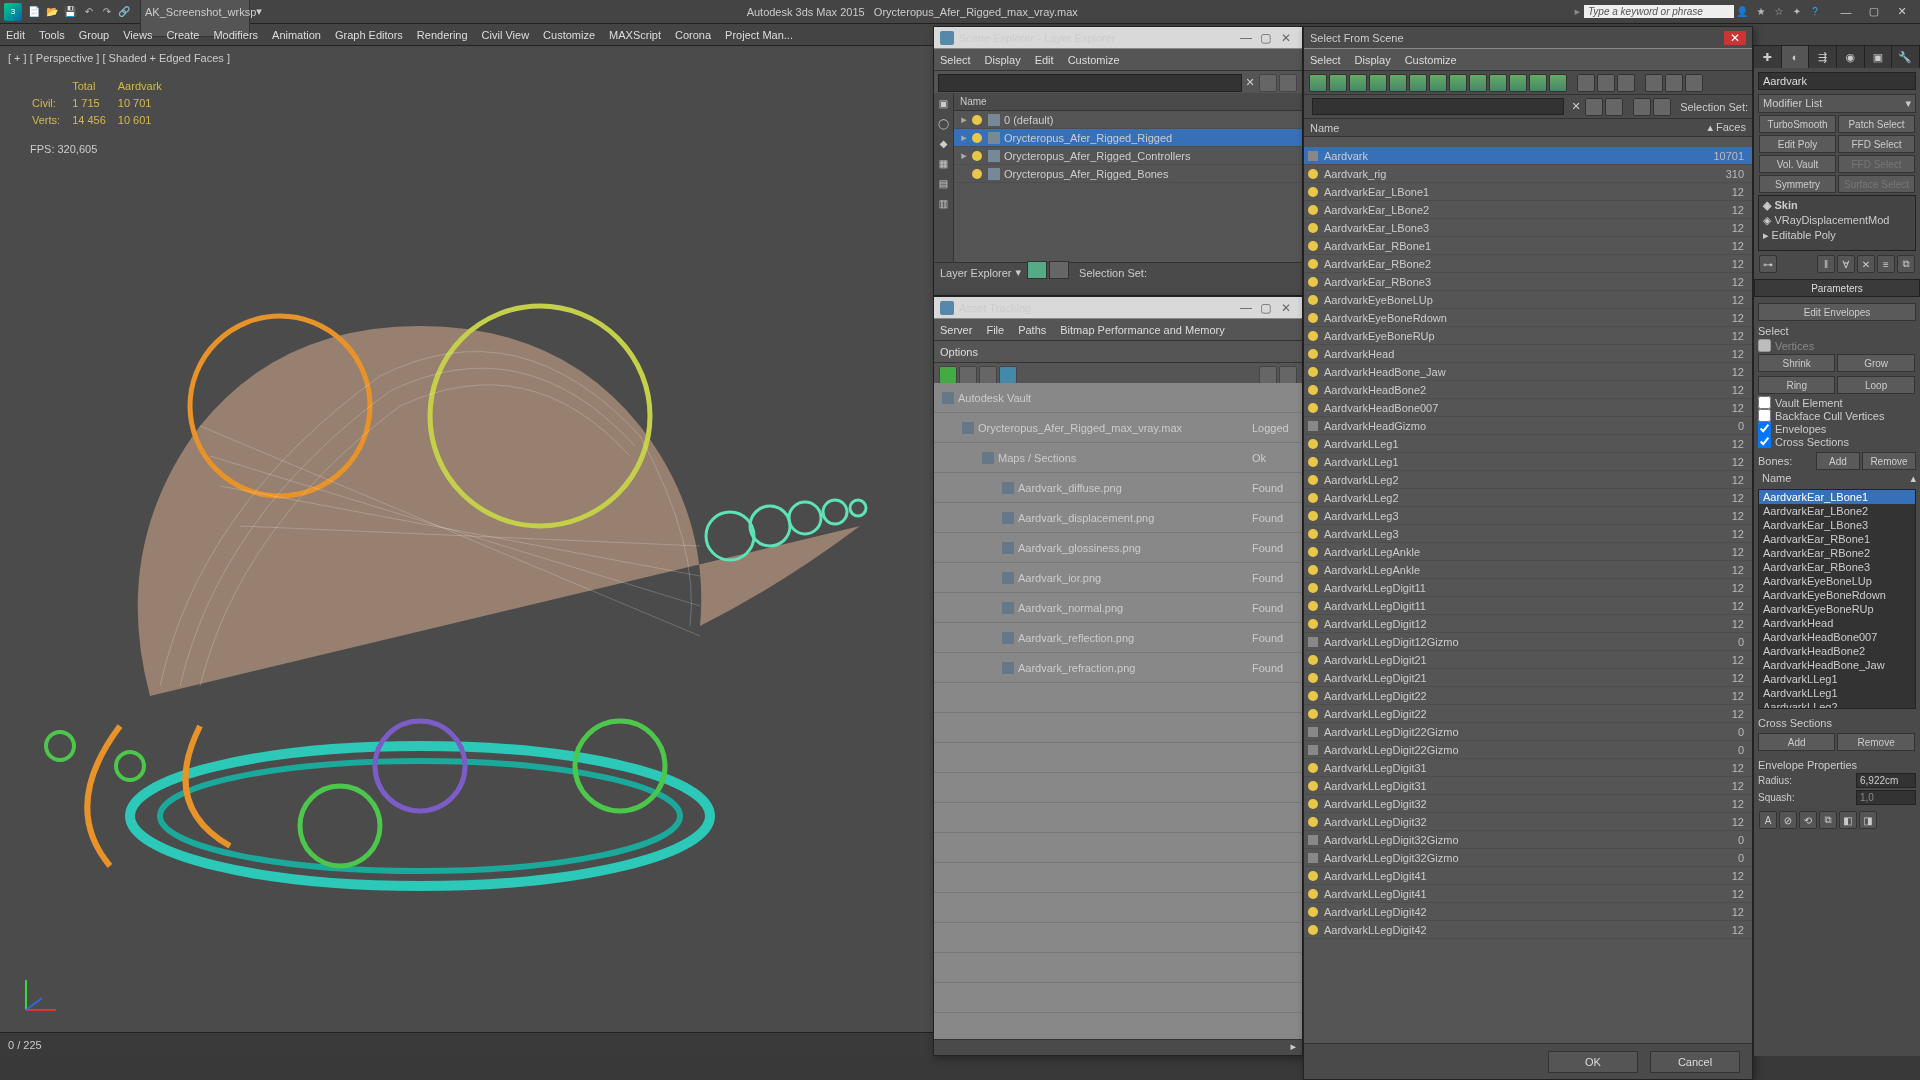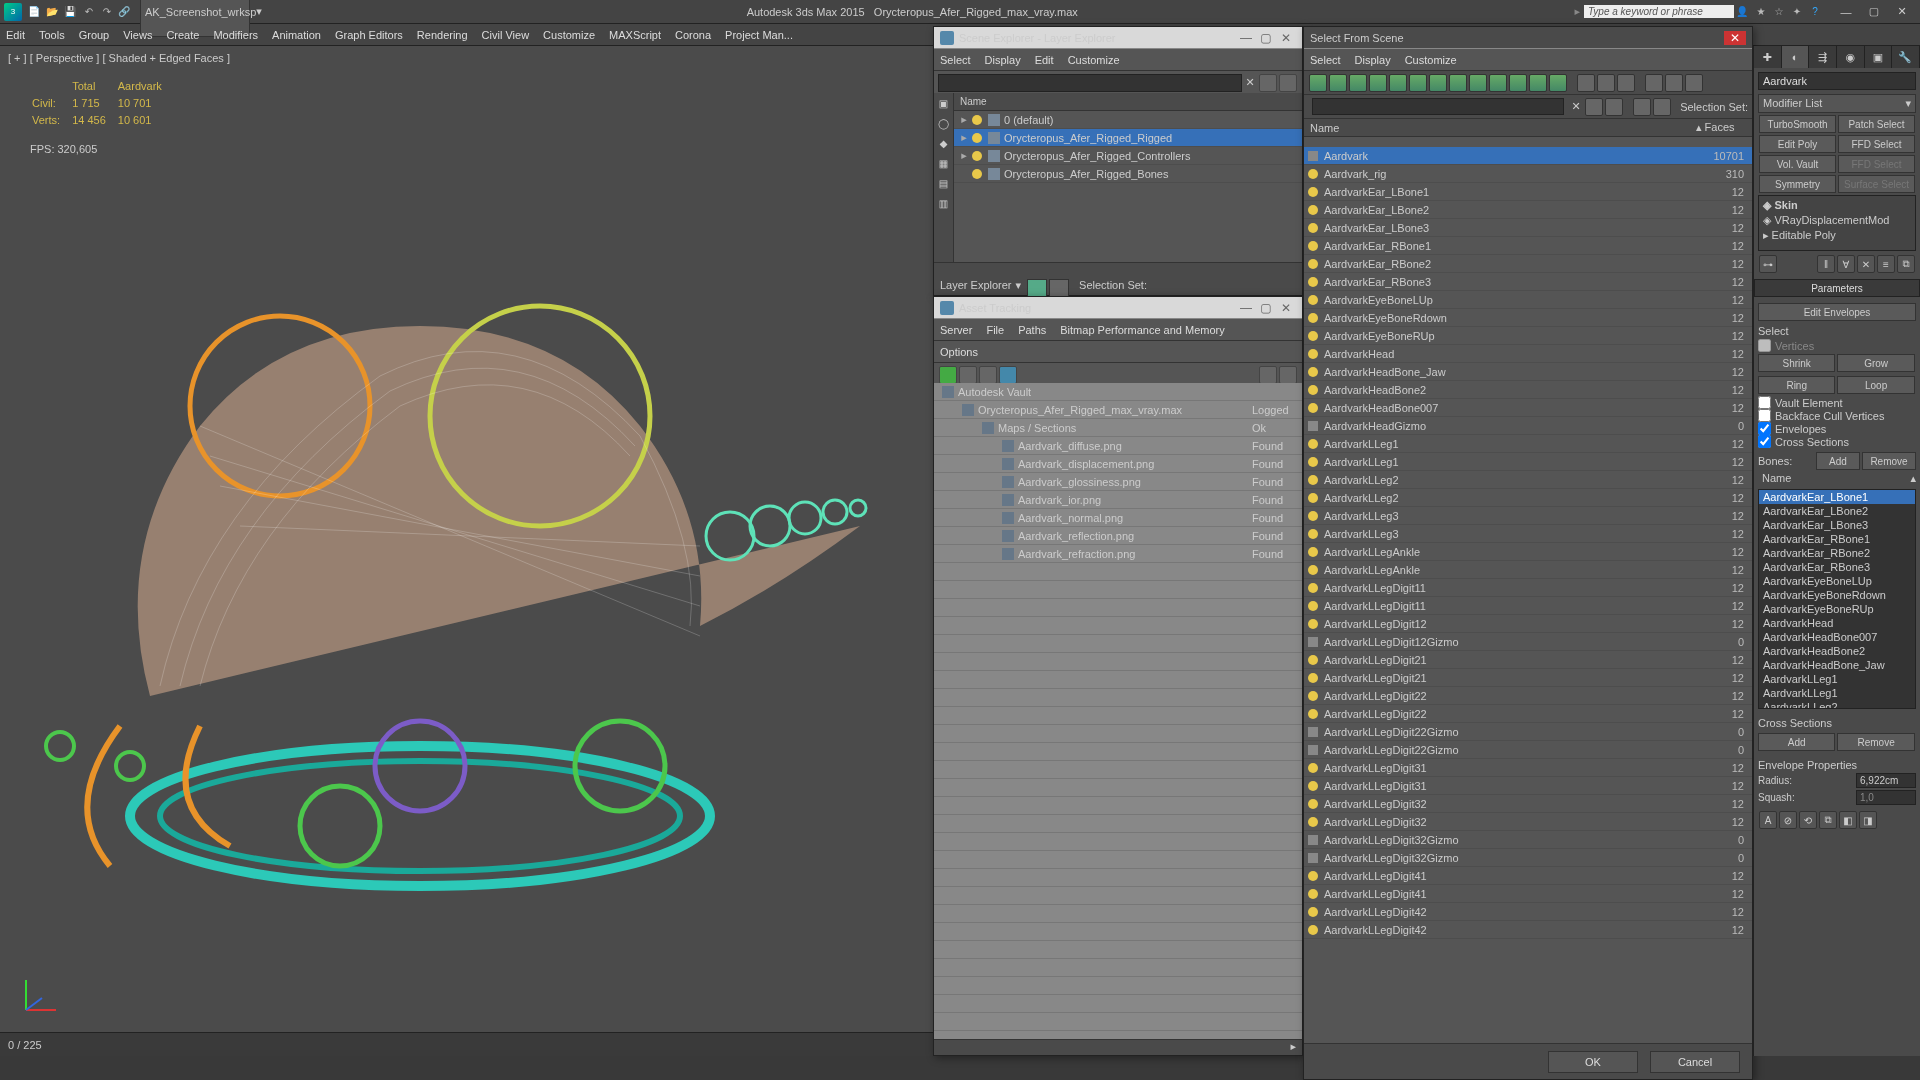--- a/index.html
+++ b/index.html
@@ -36,25 +36,25 @@
 .row .bulb{width:10px;height:10px;border-radius:50%;background:#e8c84a;margin-right:6px;flex-shrink:0}
 .row .cube{width:10px;height:10px;background:#888;margin-right:6px;flex-shrink:0}
 .row .tw{width:12px;text-align:center;color:#aaa;margin-right:2px;flex-shrink:0}
 .row .rname{flex:1;white-space:nowrap;overflow:hidden}
 .row .rval{width:42px;text-align:right;color:#bbb;padding-right:4px}
 
 #layerExp{left:933px;top:26px;width:370px;height:270px}
 #layerExp .sidebar{position:absolute;left:0;top:66px;width:20px;bottom:26px;background:#4a4a4a;border-right:1px solid #333}
 #layerExp .sidebar div{height:20px;display:flex;align-items:center;justify-content:center;font-size:10px}
 #layerExp .listwrap{position:absolute;left:20px;top:66px;right:0;bottom:26px;overflow:hidden;background:#555}
-#layerExp .footer{position:absolute;left:0;bottom:0;right:0;height:26px;background:#4a4a4a;display:flex;align-items:flex-start;padding:16px 6px;font-size:10px;border-top:1px solid #333}
+#layerExp .footer{position:absolute;left:0;bottom:0;right:0;height:26px;background:#4a4a4a;display:flex;align-items:flex-end;padding:16px 6px;font-size:10px;border-top:1px solid #333}
 
 #assetTrk{left:933px;top:296px;width:370px;height:760px}
 #assetTrk .alist{position:absolute;left:0;top:86px;right:0;bottom:16px;background:#666;overflow:hidden}
-#assetTrk .arow{height:18px;display:flex;align-items:center;font-size:11px;color:#222;background:#888;border-bottom:1px solid #777}
+#assetTrk .arow{height:30px;display:flex;align-items:center;font-size:11px;color:#222;background:#888;border-bottom:1px solid #777}
 #assetTrk .arow.d0{padding-left:8px}
 #assetTrk .arow.d1{padding-left:28px}
 #assetTrk .arow.d2{padding-left:48px}
 #assetTrk .arow.d3{padding-left:68px}
 #assetTrk .arow .aname{flex:1}
 #assetTrk .arow .astat{width:54px;text-align:left;padding-left:4px}
 #assetTrk .ahead{height:18px;background:#5a5a5a;display:flex;align-items:center;font-size:11px;color:#ddd;border-bottom:1px solid #333}
 
 #selScene{left:1303px;top:26px;width:450px;height:1054px}
 #selScene .ptitle{background:#c33;color:#fff}
@@ -424,21 +424,21 @@
   <div style="width:16px;text-align:center">✕</div>
   <div class="ic g"></div>
       <div class="ic g"></div>
   <div style="width:8px"></div>
   <div class="ic g"></div>
       <div class="ic g"></div>
   <span style="margin-left:8px">Selection Set:</span>
  </div>
  <div class="phead">
       <div style="flex:1">Name</div>
-      <div style="width:50px;">▴ <span>Faces</span></div>
+      <div style="width:50px;text-align:right">▴ <span>Faces</span></div>
     </div>
  <div class="list" id="sfList">
       <div class="row sel">
         <span class="cube"></span>
         <span class="rname">Aardvark</span>
         <span class="rval">10701</span>
       </div>
       <div class="row">
         <span class="bulb"></span>
         <span class="rname">Aardvark_rig</span>

